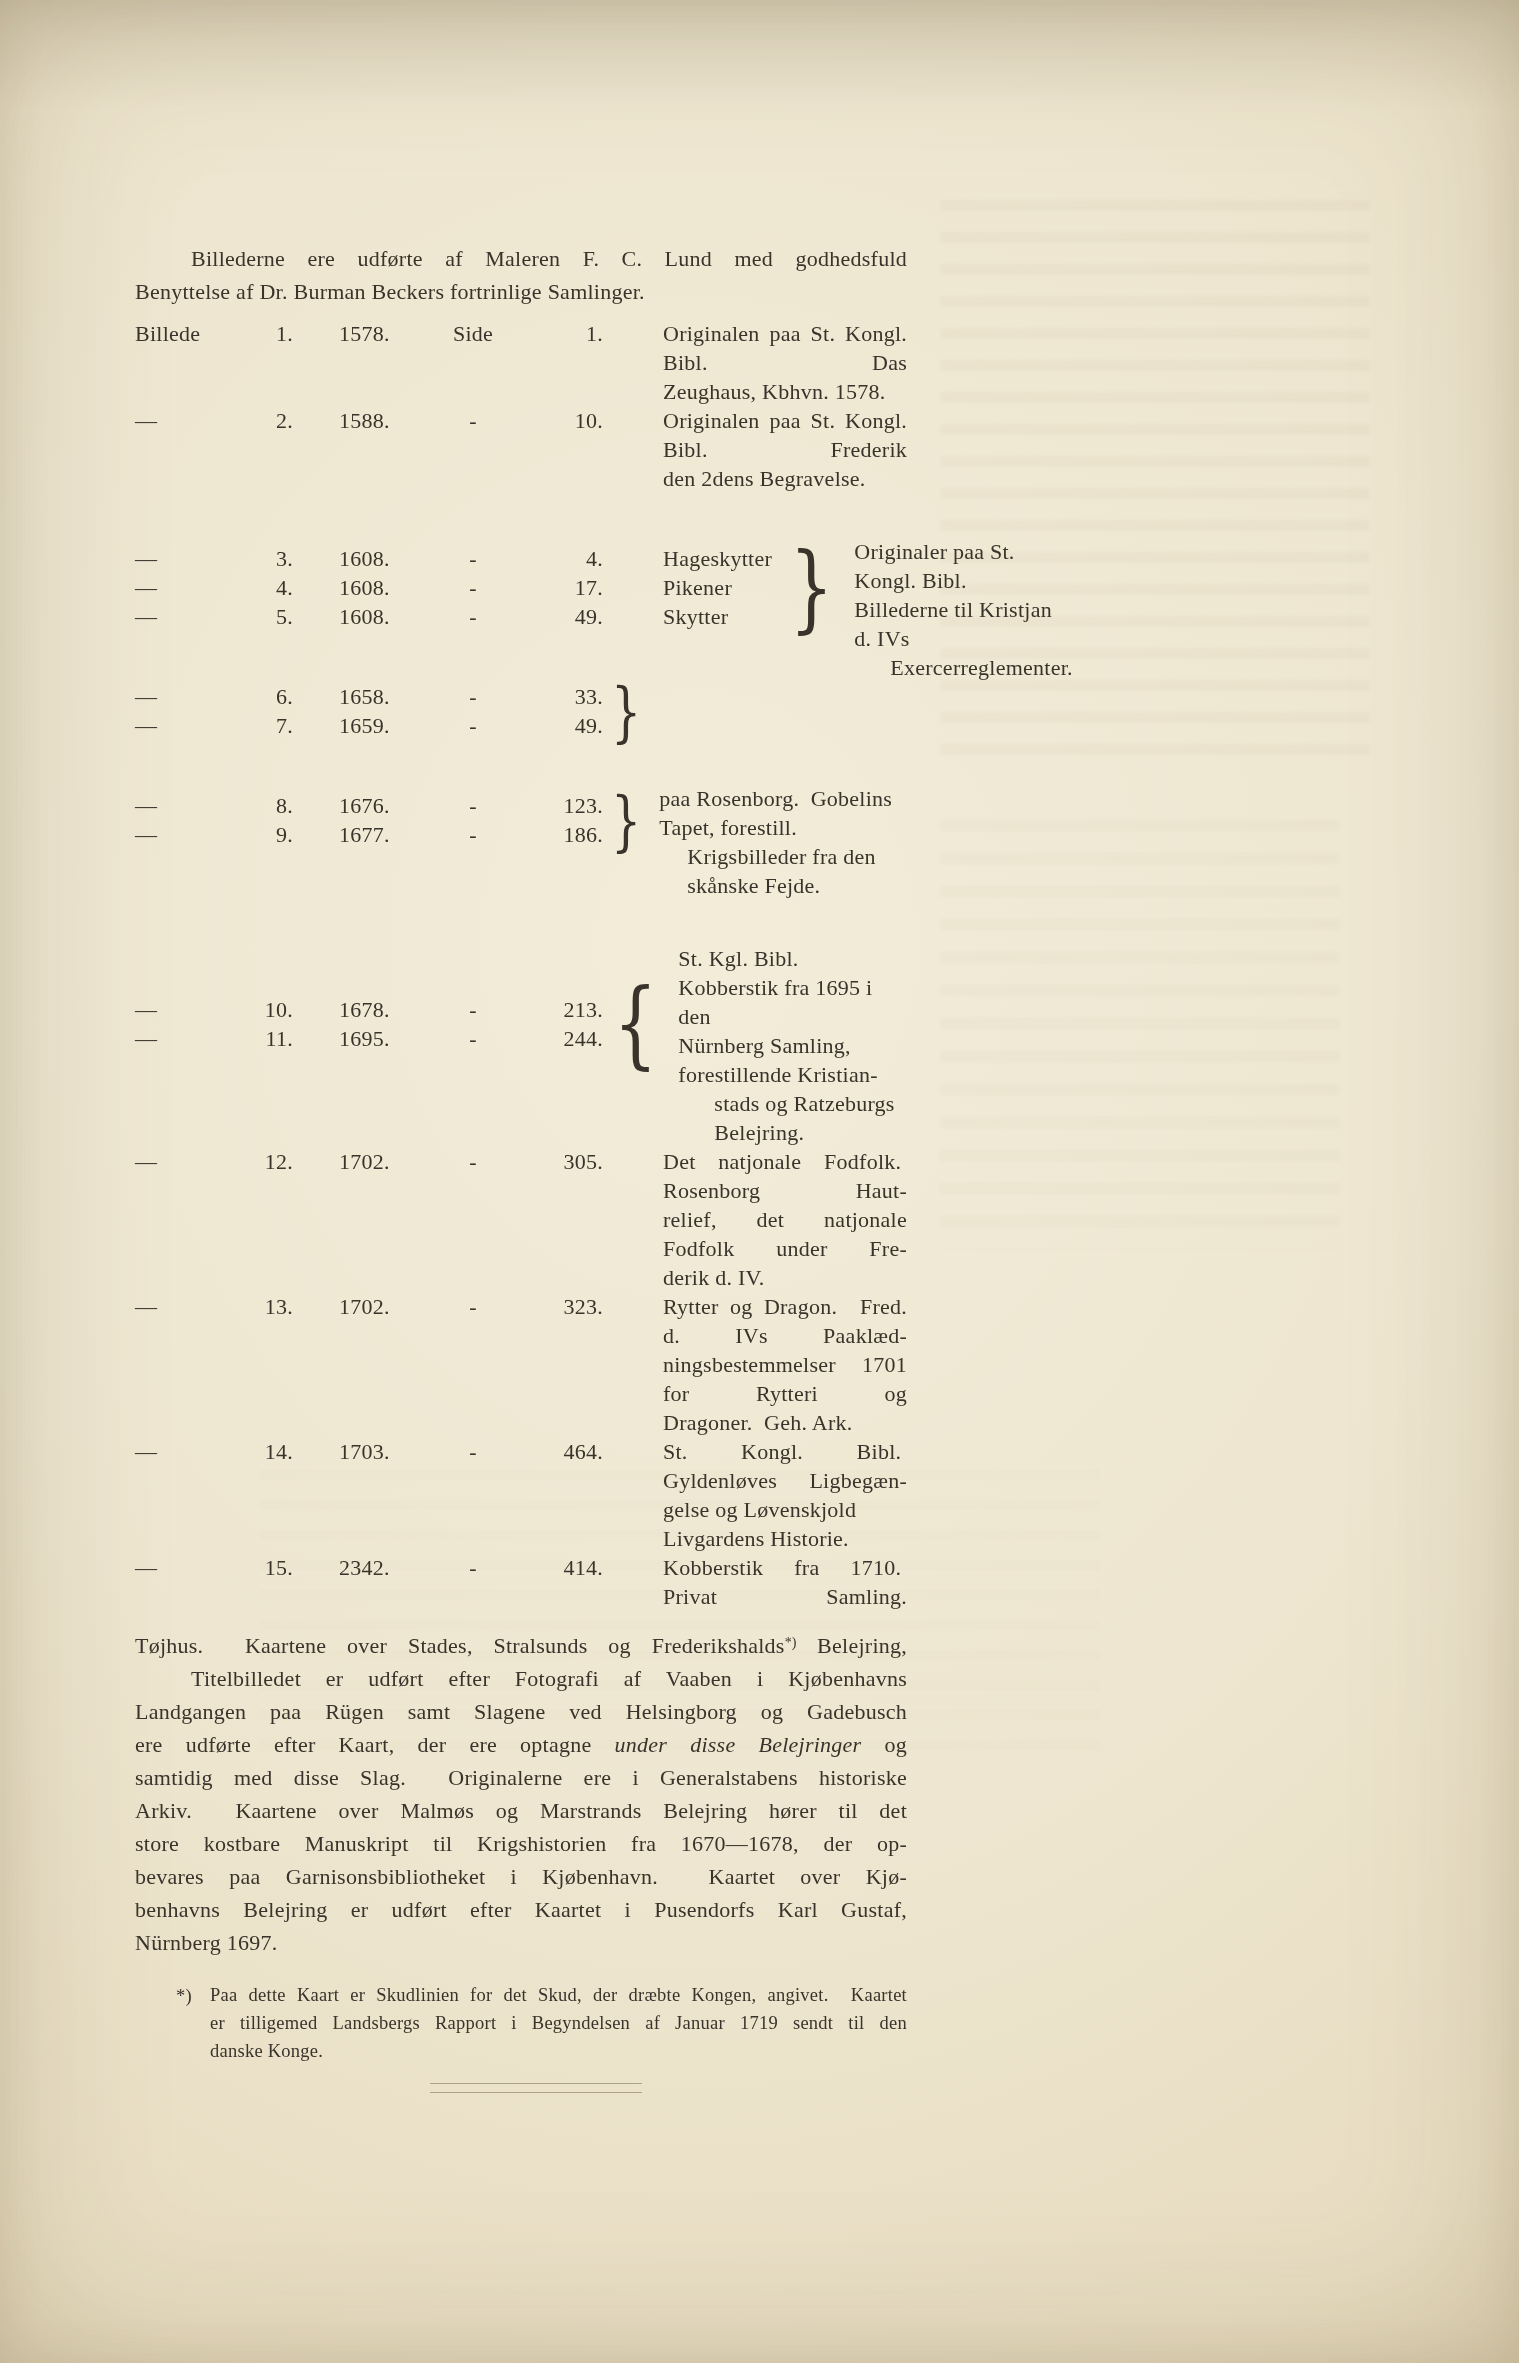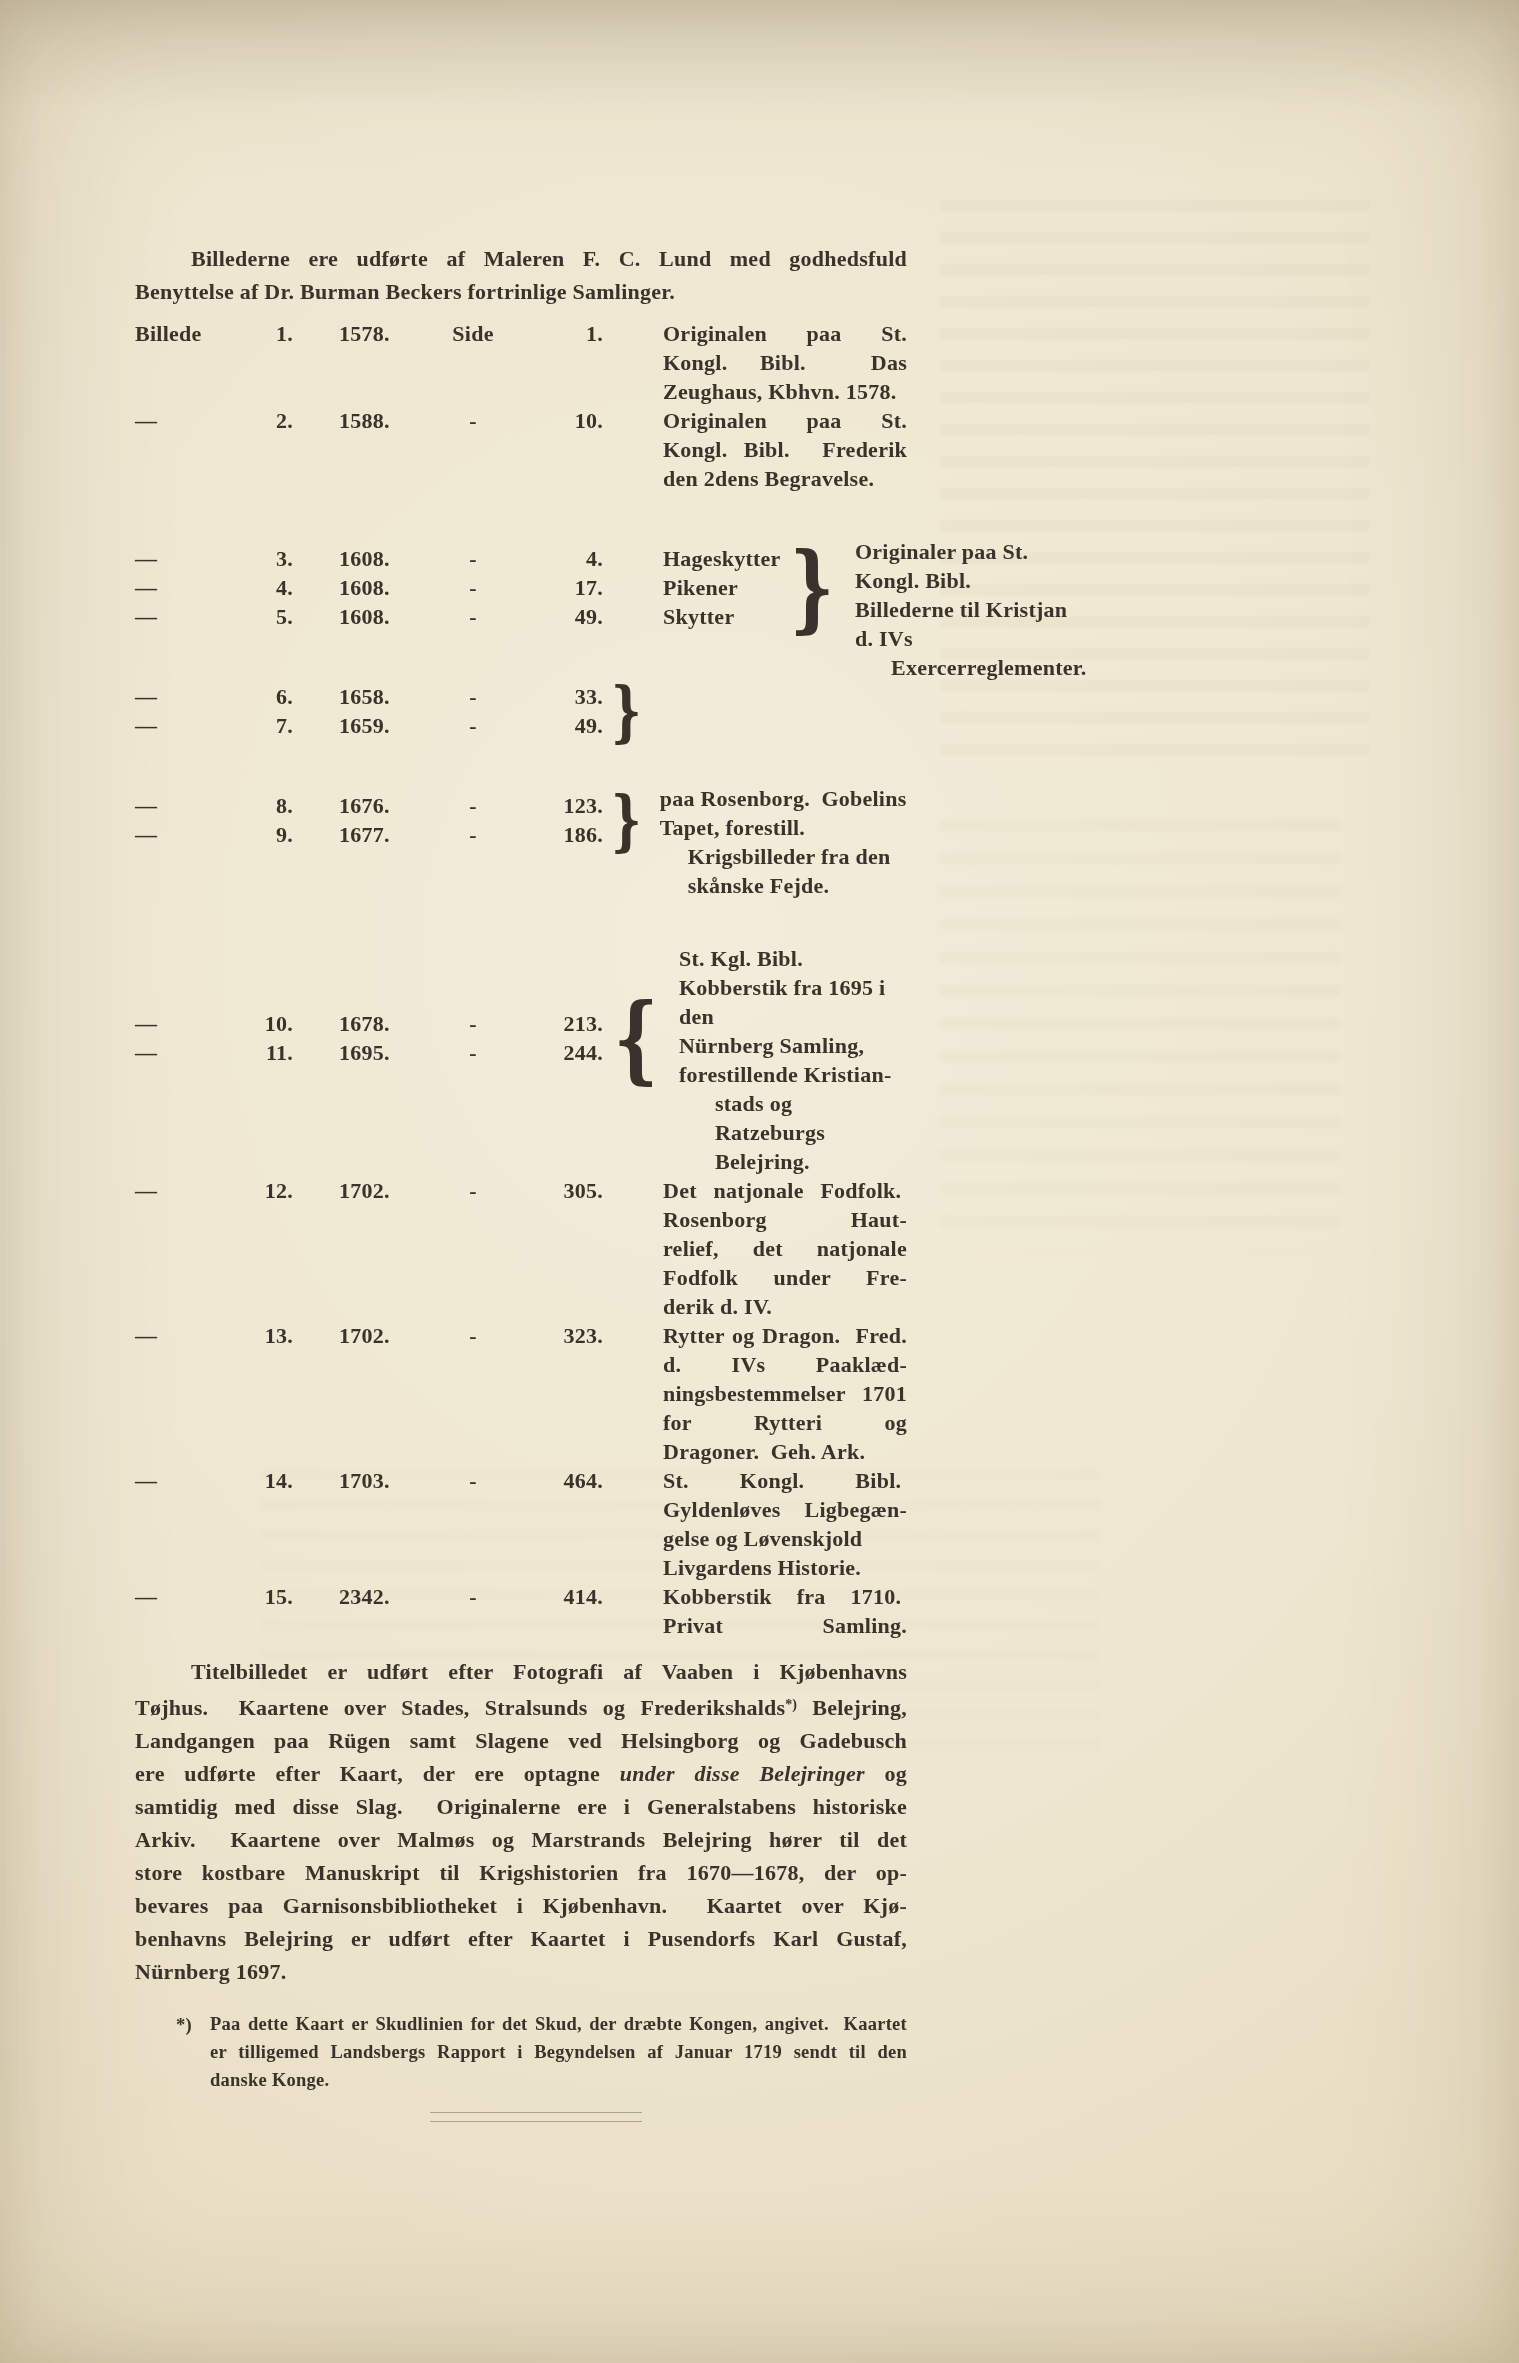--- a/index.html
+++ b/index.html
@@ -6,21 +6,20 @@
   body {
     width: 1519px; height: 2363px; position: relative;
     font-family: "Liberation Serif", "DejaVu Serif", serif;
     color: #3a332b;
   }
   .page {
     position: absolute; inset: 0; overflow: hidden;
     background: radial-gradient(ellipse 115% 85% at 46% 40%,
       #f2ecd9 0%, #eee6d0 45%, #e8ddc2 75%, #ddd0ae 95%, #d3c5a0 100%);
     box-shadow: inset 0 0 170px rgba(105,88,50,.22), inset 0 0 45px rgba(105,88,50,.12);
-    font-weight: bold;
   }
   .edge-top { position: absolute; left:0; top:0; right:0; height: 110px;
     background: linear-gradient(to bottom, rgba(90,75,45,.12), rgba(90,75,45,0)); }
   .bleed { position: absolute; pointer-events: none; filter: blur(1.8px); }
 
   .content { position: absolute; left: 135px; top: 242px; width: 772px;
     font-size: 22px; letter-spacing: .25px; }
 
   .jl { text-align: justify; text-align-last: justify; }
   .nl { text-align: left; }
@@ -255,22 +254,22 @@
         <span class="c4">-</span>
         <span class="c5">414.</span>
         <span class="c6">
           <span class="dl jl">Kobberstik fra 1710.&nbsp; Privat Samling.</span>
         </span>
       </div>
 
     </div>
 
     <div class="para">
+      <div class="jl"><span>Tøjhus.&nbsp; Kaartene over Stades, Stralsunds og Frederikshalds</span><sup class="fnref">*)</sup><span> Belejring,</span></div>
       <div class="jl indent1">Titelbilledet er udført efter Fotografi af Vaaben i Kjøbenhavns</div>
-      <div class="jl"><span>Tøjhus.&nbsp; Kaartene over Stades, Stralsunds og Frederikshalds</span><sup class="fnref">*)</sup><span> Belejring,</span></div>
       <div class="jl">Landgangen paa Rügen samt Slagene ved Helsingborg og Gadebusch</div>
       <div class="jl"><span>ere udførte efter Kaart, der ere optagne </span><em>under disse Belejringer</em><span> og</span></div>
       <div class="jl">samtidig med disse Slag.&nbsp; Originalerne ere i Generalstabens historiske</div>
       <div class="jl">Arkiv.&nbsp; Kaartene over Malmøs og Marstrands Belejring hører til det</div>
       <div class="jl">store kostbare Manuskript til Krigshistorien fra 1670—1678, der op-</div>
       <div class="jl">bevares paa Garnisonsbibliotheket i Kjøbenhavn.&nbsp; Kaartet over Kjø-</div>
       <div class="jl">benhavns Belejring er udført efter Kaartet i Pusendorfs Karl Gustaf,</div>
       <div class="nl">Nürnberg 1697.</div>
     </div>
 

